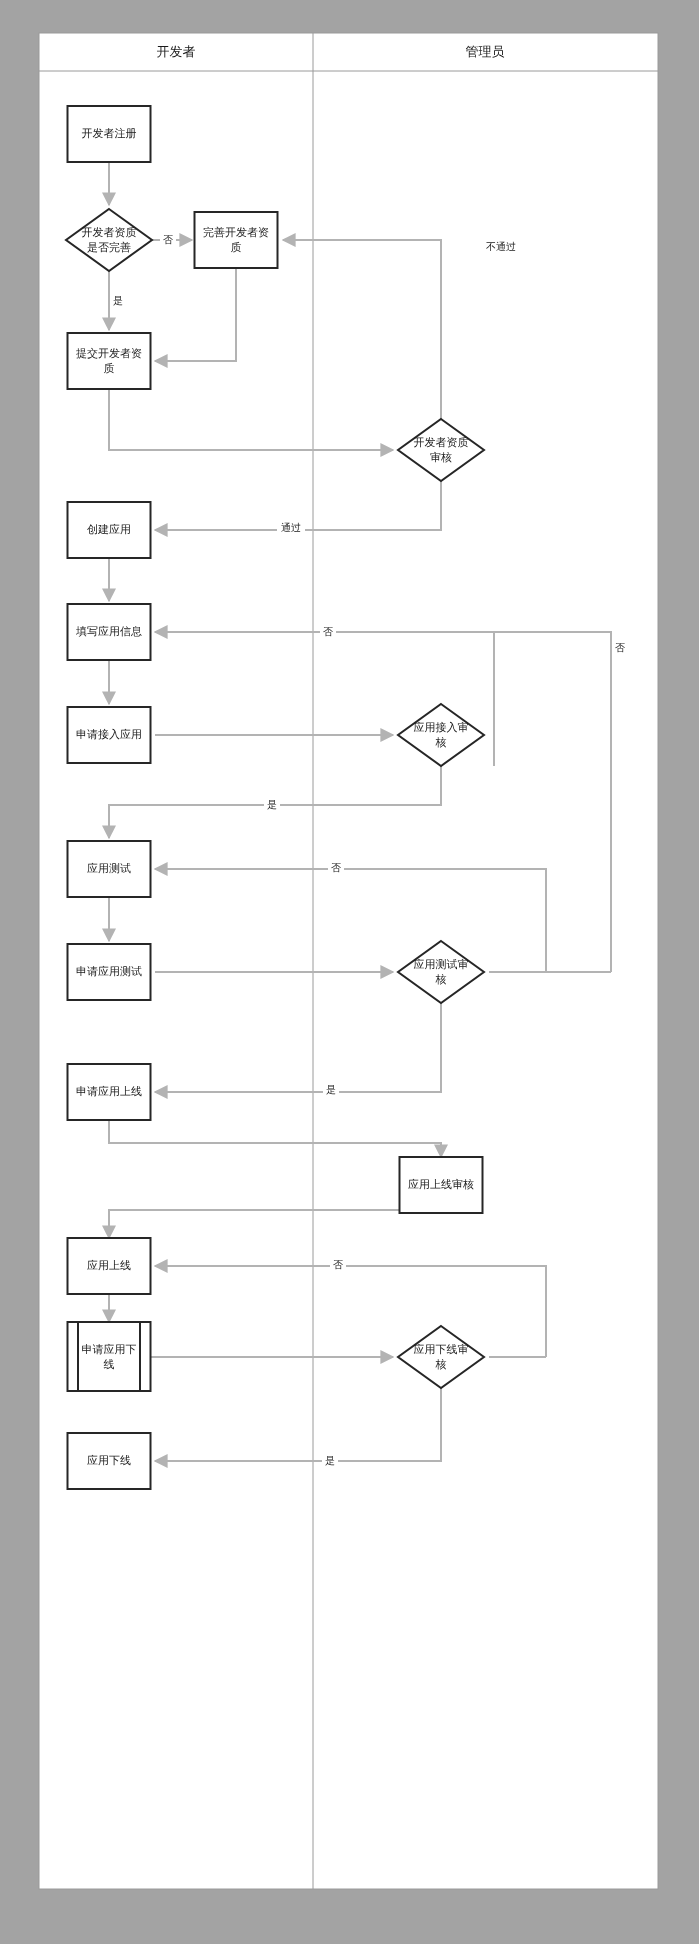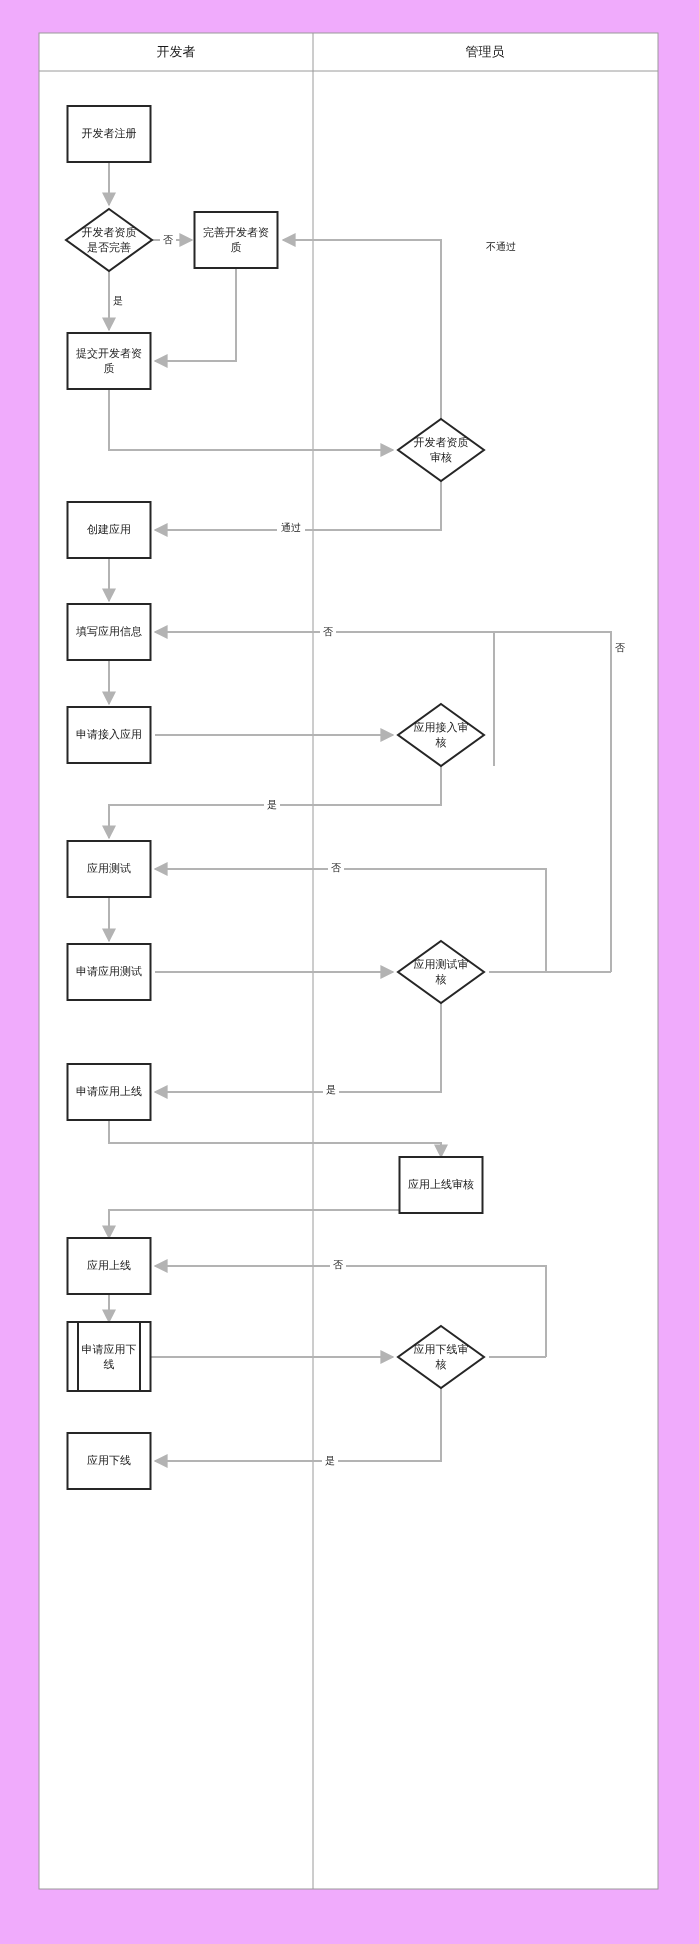--- a/index.html
+++ b/index.html
@@ -5,21 +5,21 @@
   html, body {
     margin: 0;
     padding: 0;
     background: #ffffff;
     font-family: "Liberation Sans", "DejaVu Sans", sans-serif;
   }
   #page {
     position: relative;
     width: 699px;
     height: 1944px;
-    background: #f0abfc;
+    background: #a3a3a3;
     overflow: hidden;
   }
   svg#flow {
     display: block;
     width: 699px;
     height: 1944px;
   }
   .lane-border { fill: none; stroke: #9a9a9a; stroke-width: 1; }
   .lane-fill { fill: #ffffff; }
   .lane-title {

